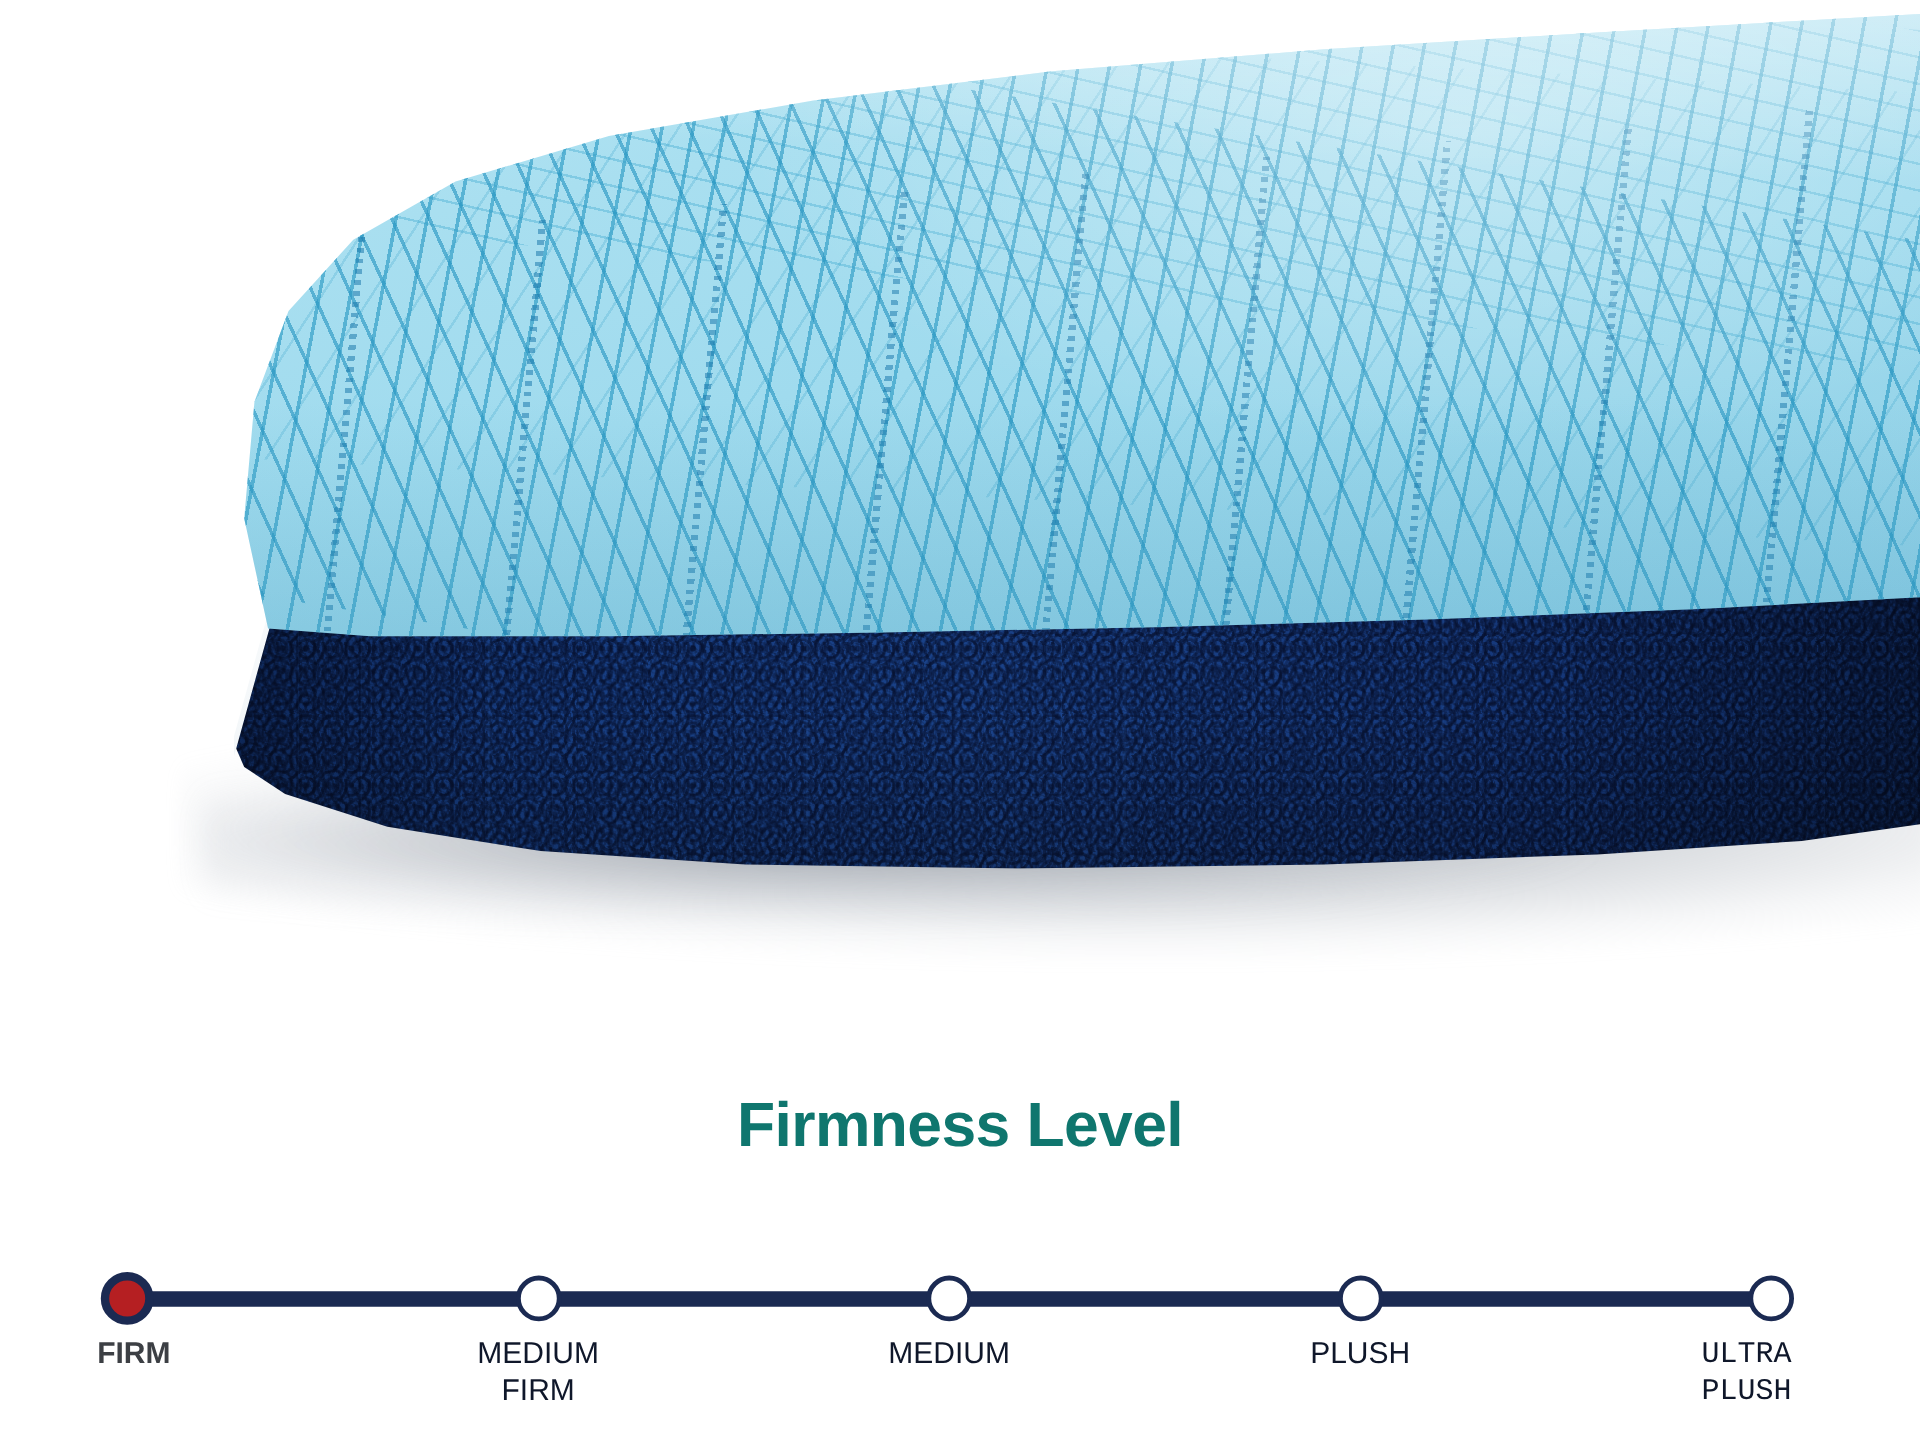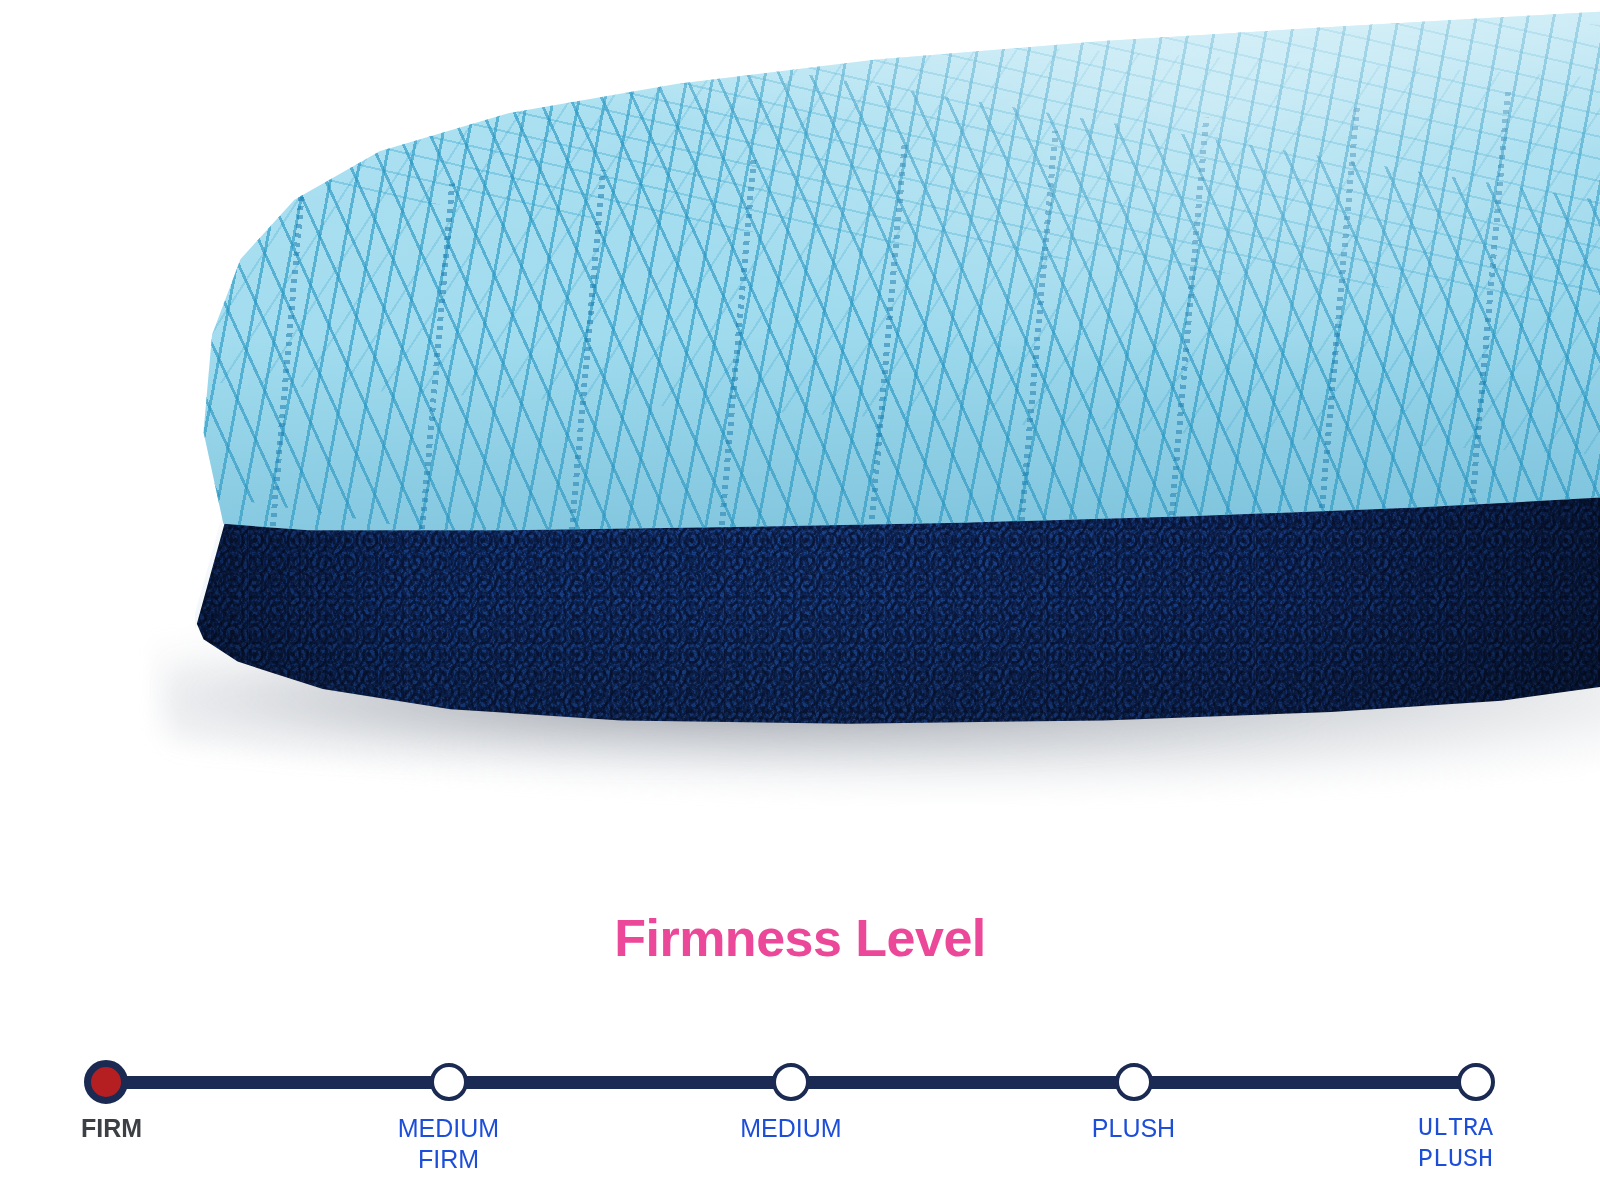--- a/index.html
+++ b/index.html
@@ -223,21 +223,21 @@
   }
   #firmness-title {
     position: absolute;
     left: 0;
     top: 28px;
     width: 1600px;
     text-align: center;
     font-size: 52px;
     font-weight: bold;
     letter-spacing: -0.5px;
-    color: #ec4899;
+    color: #0f766e;
   }
 
   #firmness-scale {
     position: absolute;
     left: 0;
     top: 145px;
     width: 1368px;
     height: 160px;
   }
   .scale-track {
@@ -275,21 +275,21 @@
     height: 30px;
   }
   .stop-label {
     position: absolute;
     top: 88px;
     width: 260px;
     left: -130px;
     text-align: center;
     font-size: 25px;
     line-height: 31px;
-    color: #1d4ed8;
+    color: #0f172a;
     white-space: pre-line;
   }
   .stop-label.selected {
     font-weight: bold;
     color: #3c3f44;
   }
   .stop-label.align-left {
     text-align: left;
     left: -25px;
     width: 300px;

